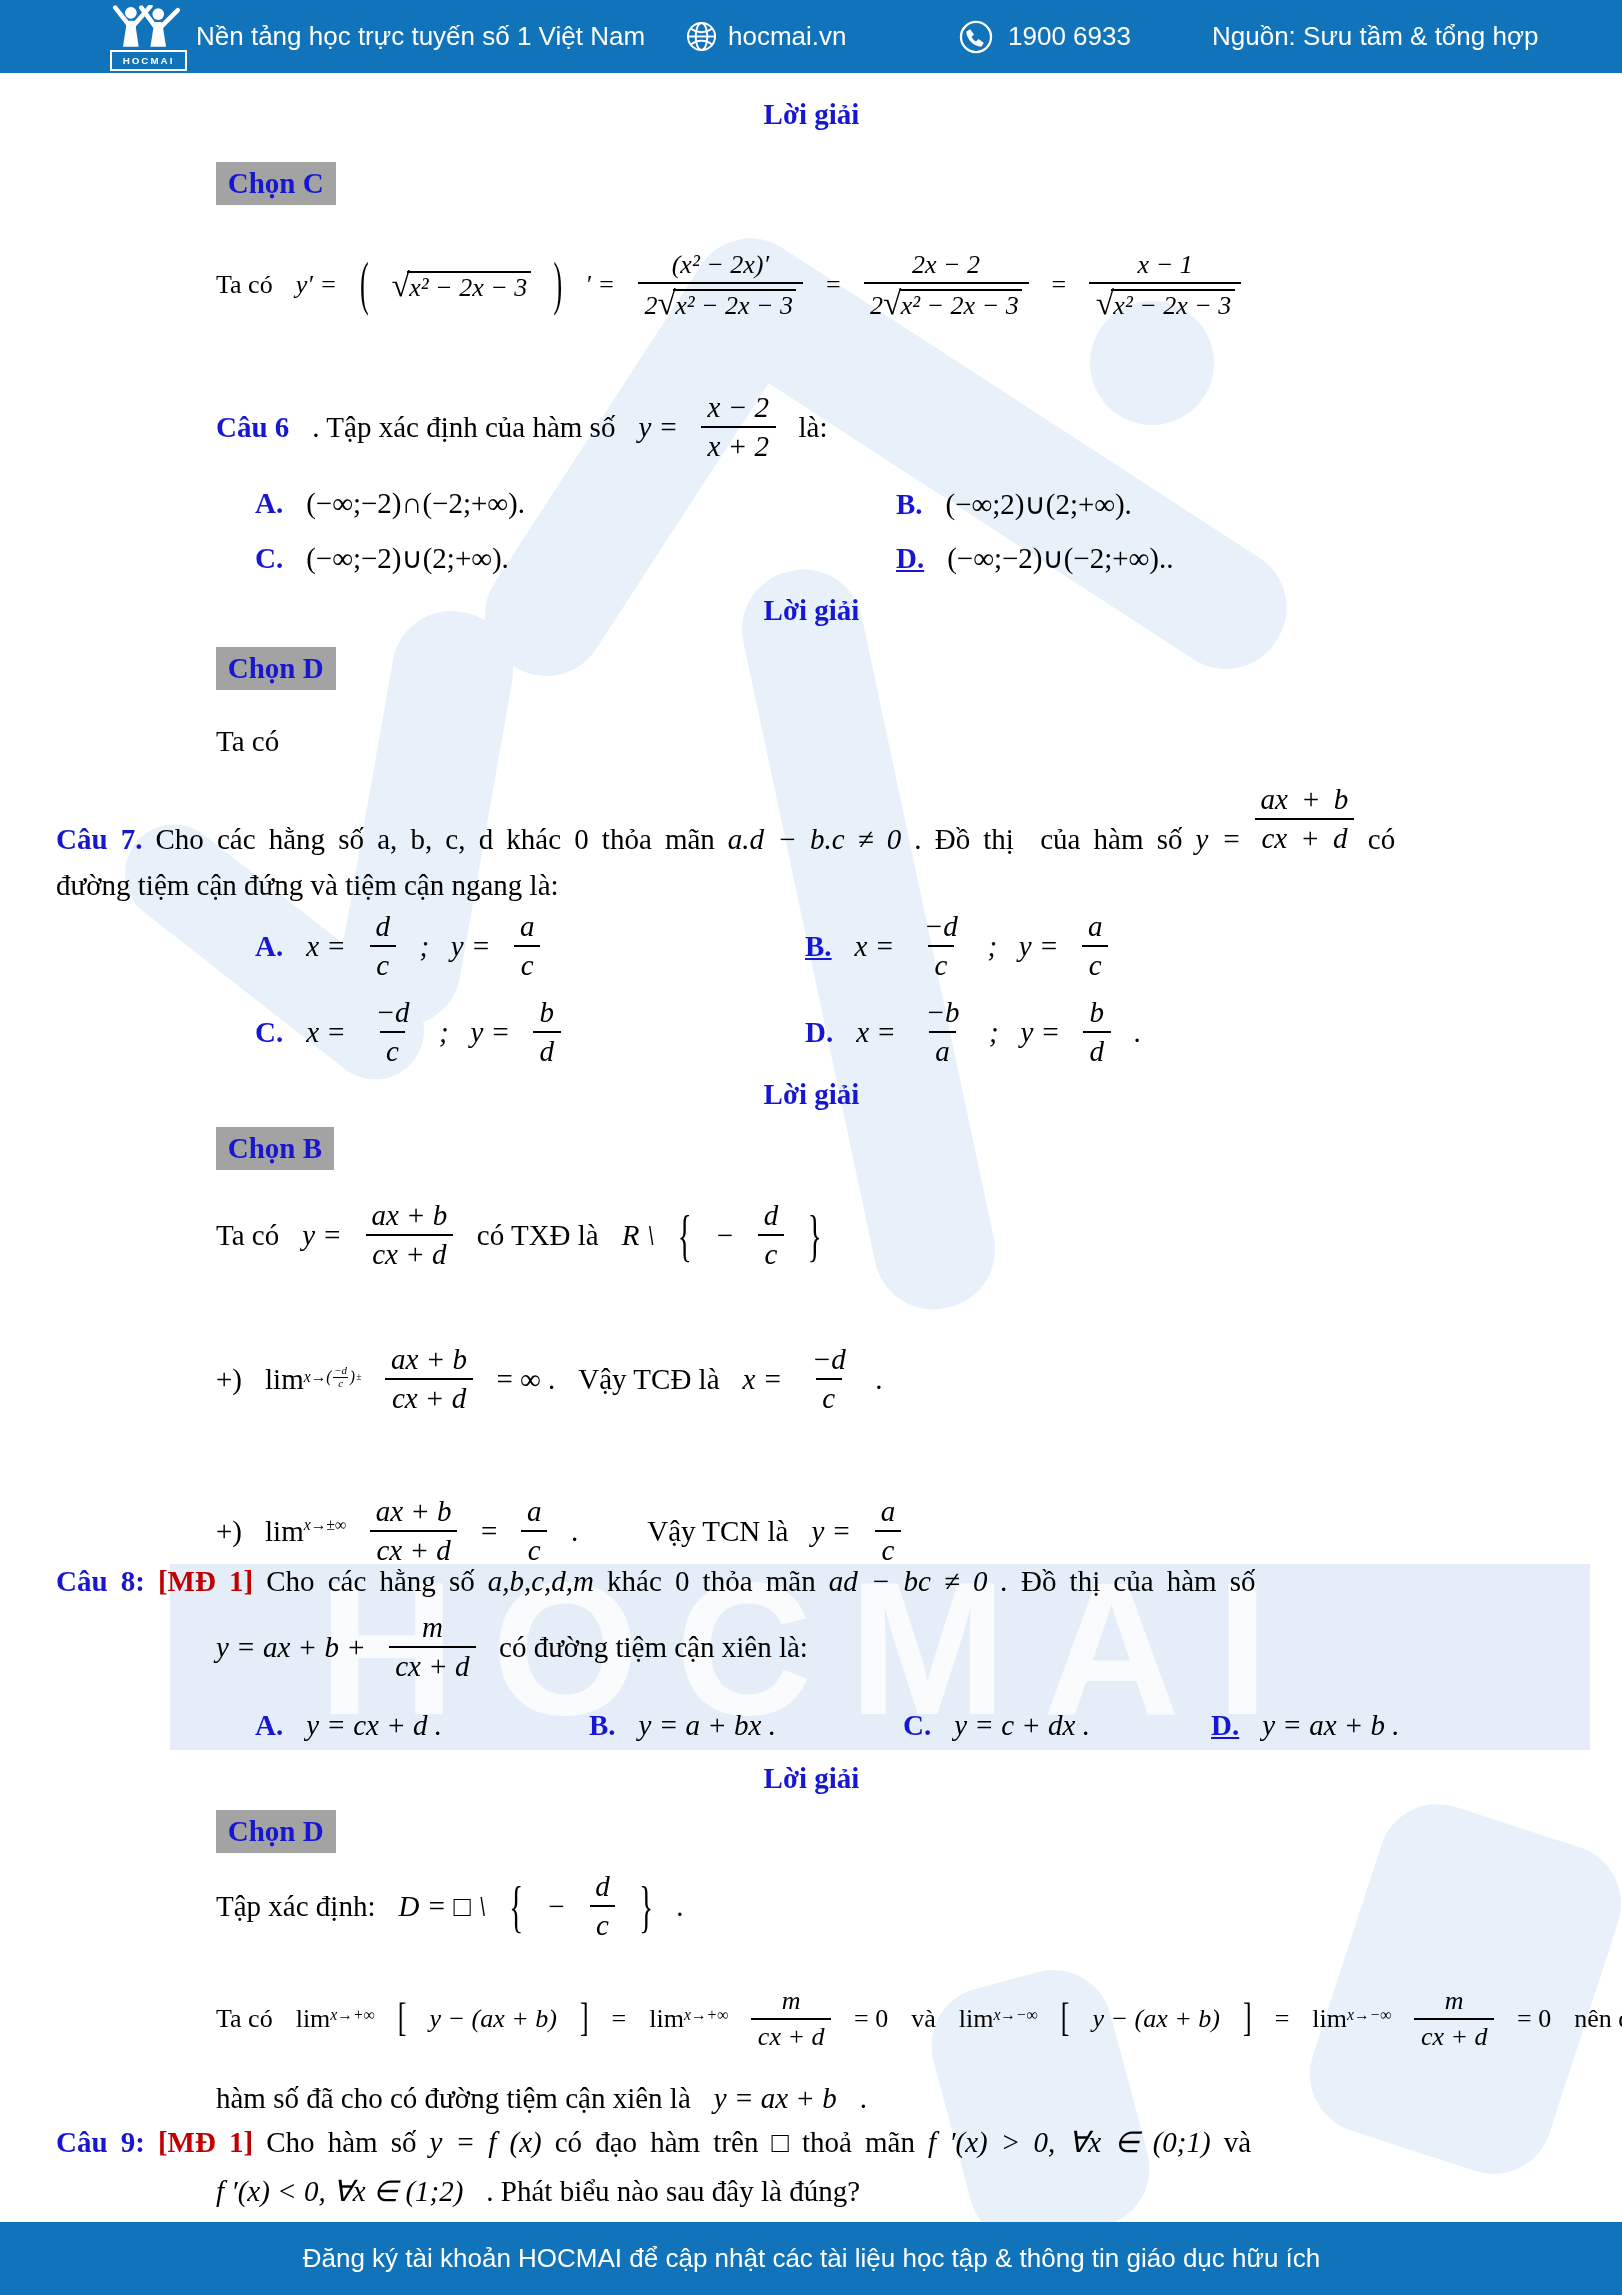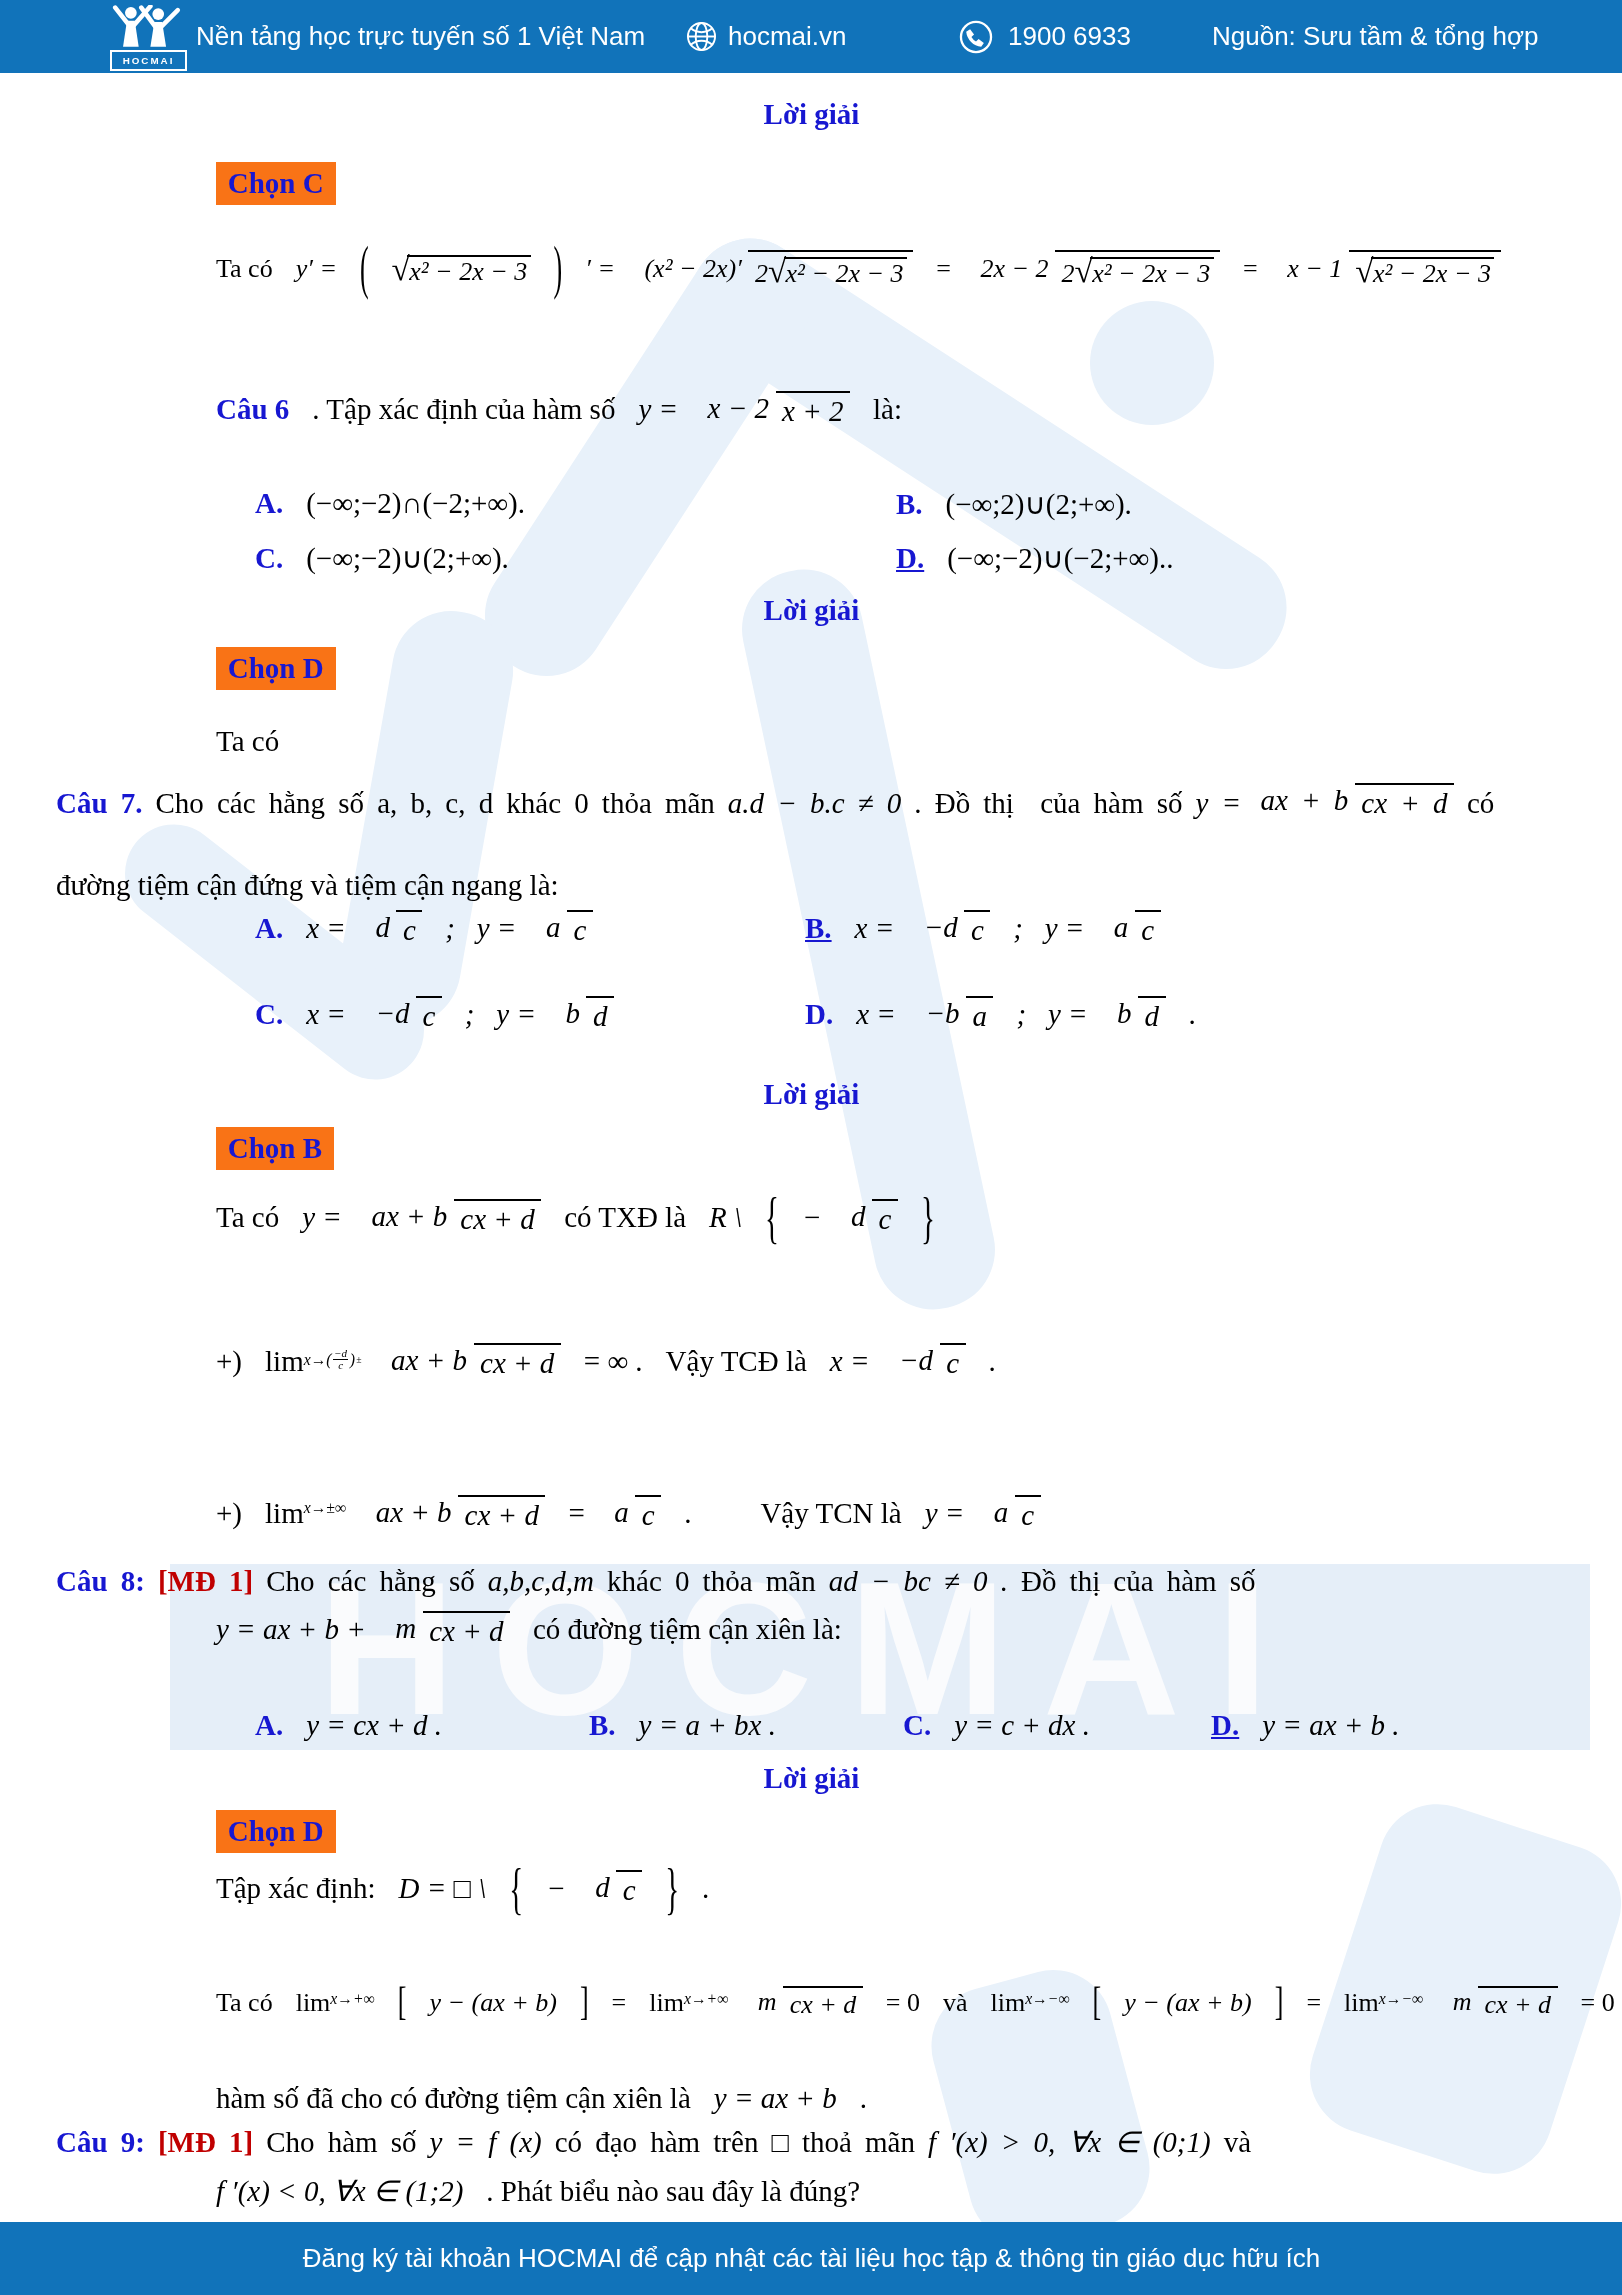--- a/index.html
+++ b/index.html
@@ -22,29 +22,29 @@
   .wm-text{position:absolute;left:98px;top:1539px;width:1427px;text-align:center;z-index:0;
            font-family:"Liberation Sans",sans-serif;font-weight:bold;font-size:190px;
            letter-spacing:36px;color:#FAFBFD;}
   
   .row{position:absolute;display:flex;align-items:center;gap:23px;font-size:29px;
        white-space:pre;z-index:1;}
   .row.f40{font-size:26px;}
   .wide{word-spacing:5.9px;gap:13px;}
   .loigiai{position:absolute;left:0;width:1623px;text-align:center;color:#1717D1;
            font-weight:bold;font-size:29px;z-index:1;}
-  .chon{position:absolute;background:#f97316;color:#1717D1;font-weight:bold;font-size:29px;
+  .chon{position:absolute;background:#a3a3a3;color:#1717D1;font-weight:bold;font-size:29px;
         padding:5.2px 11.8px;z-index:1;}
   .ql{color:#1717D1;font-weight:bold;}
   .tag{color:#C00000;font-weight:bold;}
   .ol{color:#1717D1;font-weight:bold;}
   .ul{text-decoration:underline;}
   .it{font-style:italic;}
   
-  .frac{display:inline-flex;flex-direction:row;align-items:center;vertical-align:middle;line-height:1.15;}
+  .frac{display:inline-flex;flex-direction:column;align-items:center;vertical-align:middle;line-height:1.15;}
   .num{padding:0 6.5px 2px;display:inline-flex;align-items:baseline;justify-content:center;}
   .den{border-top:2px solid #000;padding:2px 6.5px 0;display:inline-flex;align-items:baseline;justify-content:center;}
   
   .sq{display:inline-flex;align-items:baseline;}
   .sq .r{font-size:1.28em;line-height:1;}
   .sq .o{border-top:2px solid #000;padding:0 3.3px 0 2px;margin-left:-2.6px;}
   
   .tall{display:inline-block;transform:scaleY(2.3);}
   .tall2{display:inline-block;transform:scaleY(2.0);}
   .tall3{display:inline-block;transform:scaleY(1.55);}

